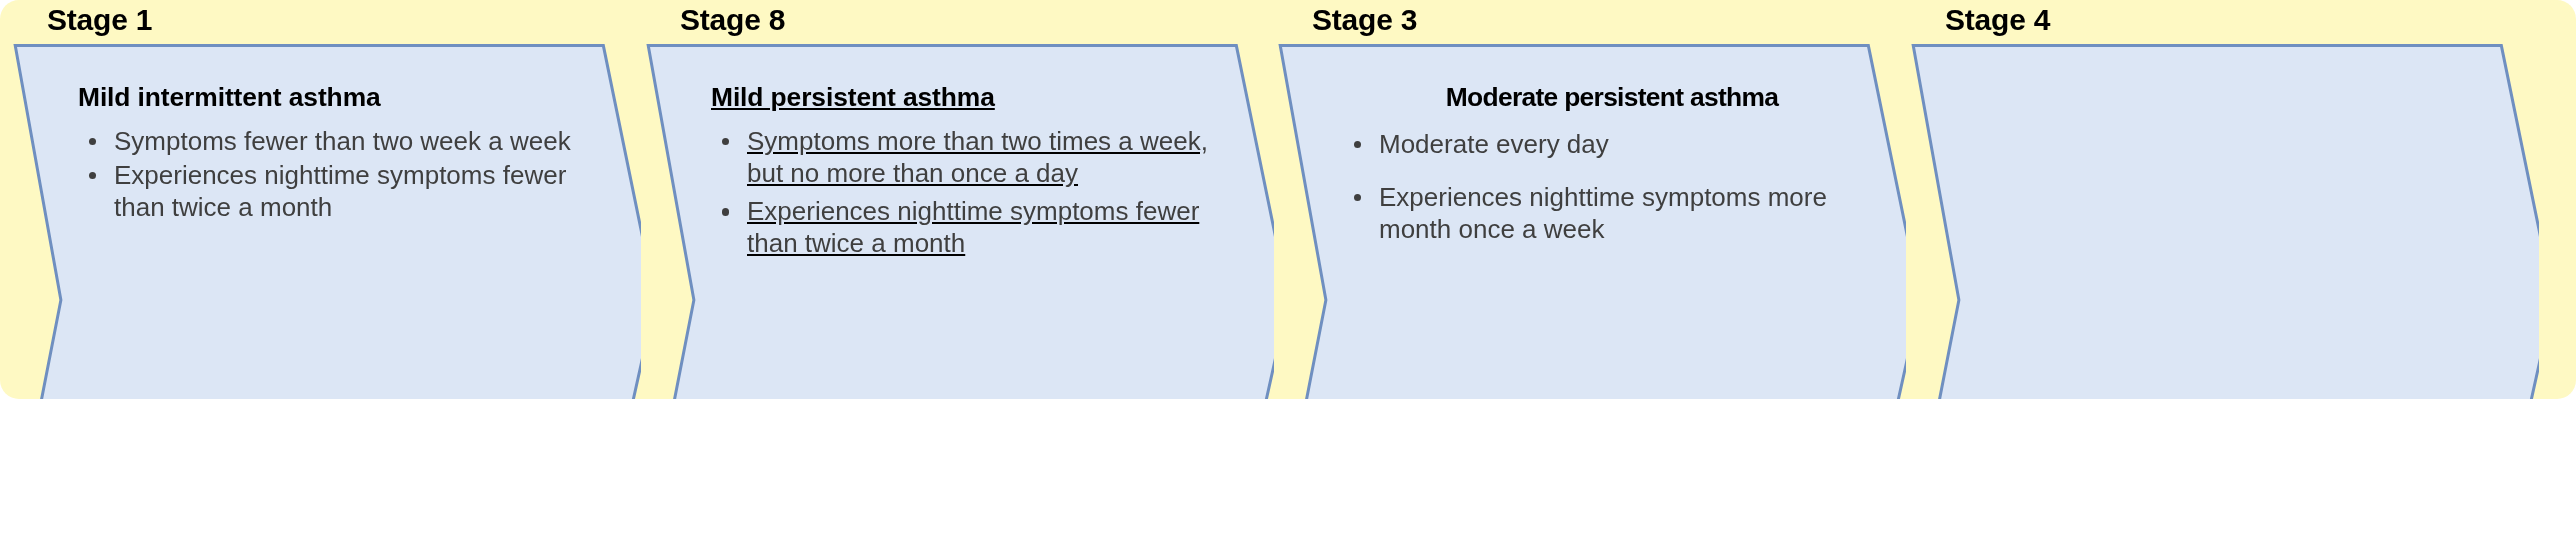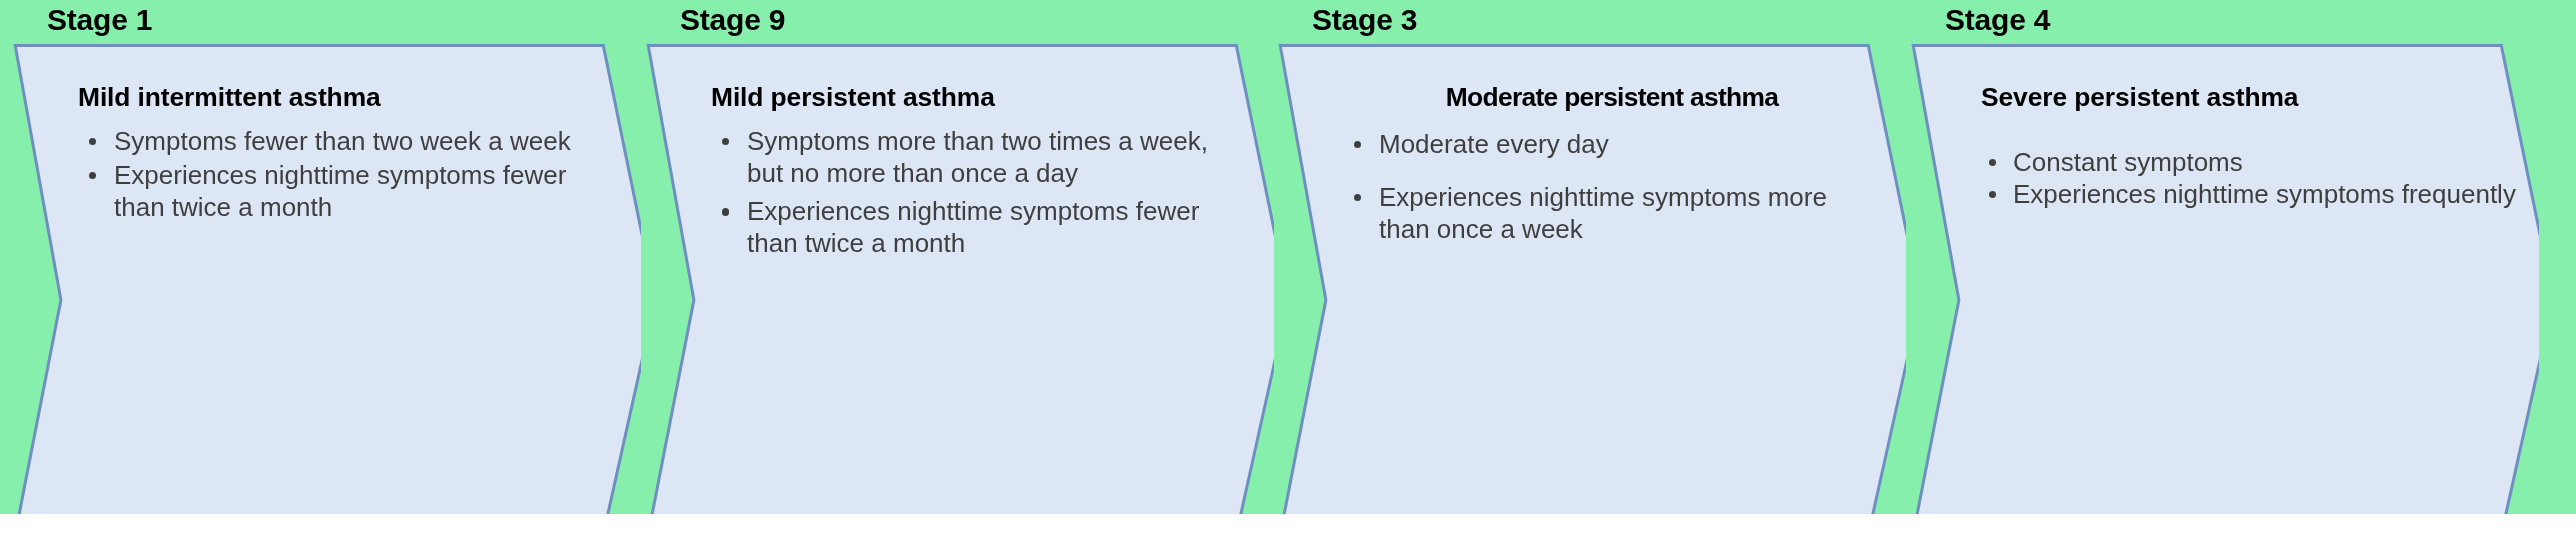--- a/index.html
+++ b/index.html
@@ -9,23 +9,24 @@
     background: #ffffff;
   }
   body {
     font-family: "Liberation Sans", sans-serif;
     -webkit-font-smoothing: antialiased;
   }
 
   #canvas {
     position: relative;
     width: 2576px;
-    height: 514px;
-    background: #86efac;
+    height: 399px;
+    background: #fef9c3;
     overflow: hidden;
+    border-radius: 19px;
   }
 
   
   .stage {
     position: absolute;
     top: 0;
     width: 641px;
     height: 539px;
   }
 
@@ -102,21 +103,21 @@
     background: #3f3f3f;
   }
 
   
   .stage-1 { left: 0px; }
   .stage-2 { left: 633px; }
   .stage-3 { left: 1265px; text-decoration: underline; }
   .stage-4 { left: 1898px; }
 
   .stage-1 .card-content { left: 78px; width: 528px; }
-  .stage-2 .card-content { left: 78px; width: 538px; }
+  .stage-2 .card-content { left: 78px; width: 538px; text-decoration: underline; }
   .stage-3 .card-content { left: 78px; width: 538px; }
   .stage-4 .card-content { left: 83px; width: 538px; }
 
   .stage-3 .card-title { letter-spacing: -0.7px; text-align: center; }
 
   .stage-1 .bullet-item { margin-bottom: 1.6px; }
   .stage-2 .bullet-item { margin-bottom: 6.4px; }
   .stage-3 .bullet-item { margin-bottom: 21px; }
   .stage-4 .bullet-item { margin-bottom: 0px; }
 
@@ -146,21 +147,21 @@
         </li>
         <li class="bullet-item">
           <span class="bullet-dot"></span>
           <span>Experiences nighttime symptoms fewer than twice a month</span>
         </li>
       </ul>
     </div>
   </div>
 
   <div class="stage stage-2">
-    <div class="stage-label">Stage 9</div>
+    <div class="stage-label">Stage 8</div>
     <div class="chevron-wrap">
       <svg class="chevron-svg" viewBox="0 0 800 615" preserveAspectRatio="none">
         <polygon points="19,2 753,2 818,320 753,613 19,613 76,320" fill="#dce6f5" stroke="#6f8fc0" stroke-width="3" stroke-linejoin="miter" vector-effect="non-scaling-stroke"></polygon>
       </svg>
     </div>
     <div class="card-content">
       <div class="card-title">Mild persistent asthma</div>
       <ul class="bullet-list">
         <li class="bullet-item">
           <span class="bullet-dot"></span>
@@ -183,42 +184,29 @@
     </div>
     <div class="card-content">
       <div class="card-title">Moderate persistent asthma</div>
       <ul class="bullet-list">
         <li class="bullet-item">
           <span class="bullet-dot"></span>
           <span>Moderate every day</span>
         </li>
         <li class="bullet-item">
           <span class="bullet-dot"></span>
-          <span>Experiences nighttime symptoms more than once a week</span>
+          <span>Experiences nighttime symptoms more month once a week</span>
         </li>
       </ul>
     </div>
   </div>
 
   <div class="stage stage-4">
     <div class="stage-label">Stage 4</div>
     <div class="chevron-wrap">
       <svg class="chevron-svg" viewBox="0 0 800 615" preserveAspectRatio="none">
         <polygon points="19,2 753,2 818,320 753,613 19,613 76,320" fill="#dce6f5" stroke="#6f8fc0" stroke-width="3" stroke-linejoin="miter" vector-effect="non-scaling-stroke"></polygon>
       </svg>
     </div>
-    <div class="card-content">
-      <div class="card-title">Severe persistent asthma</div>
-      <ul class="bullet-list">
-        <li class="bullet-item">
-          <span class="bullet-dot"></span>
-          <span>Constant symptoms</span>
-        </li>
-        <li class="bullet-item">
-          <span class="bullet-dot"></span>
-          <span>Experiences nighttime symptoms frequently</span>
-        </li>
-      </ul>
-    </div>
   </div>
 
 </div>
 
 
 </body></html>

